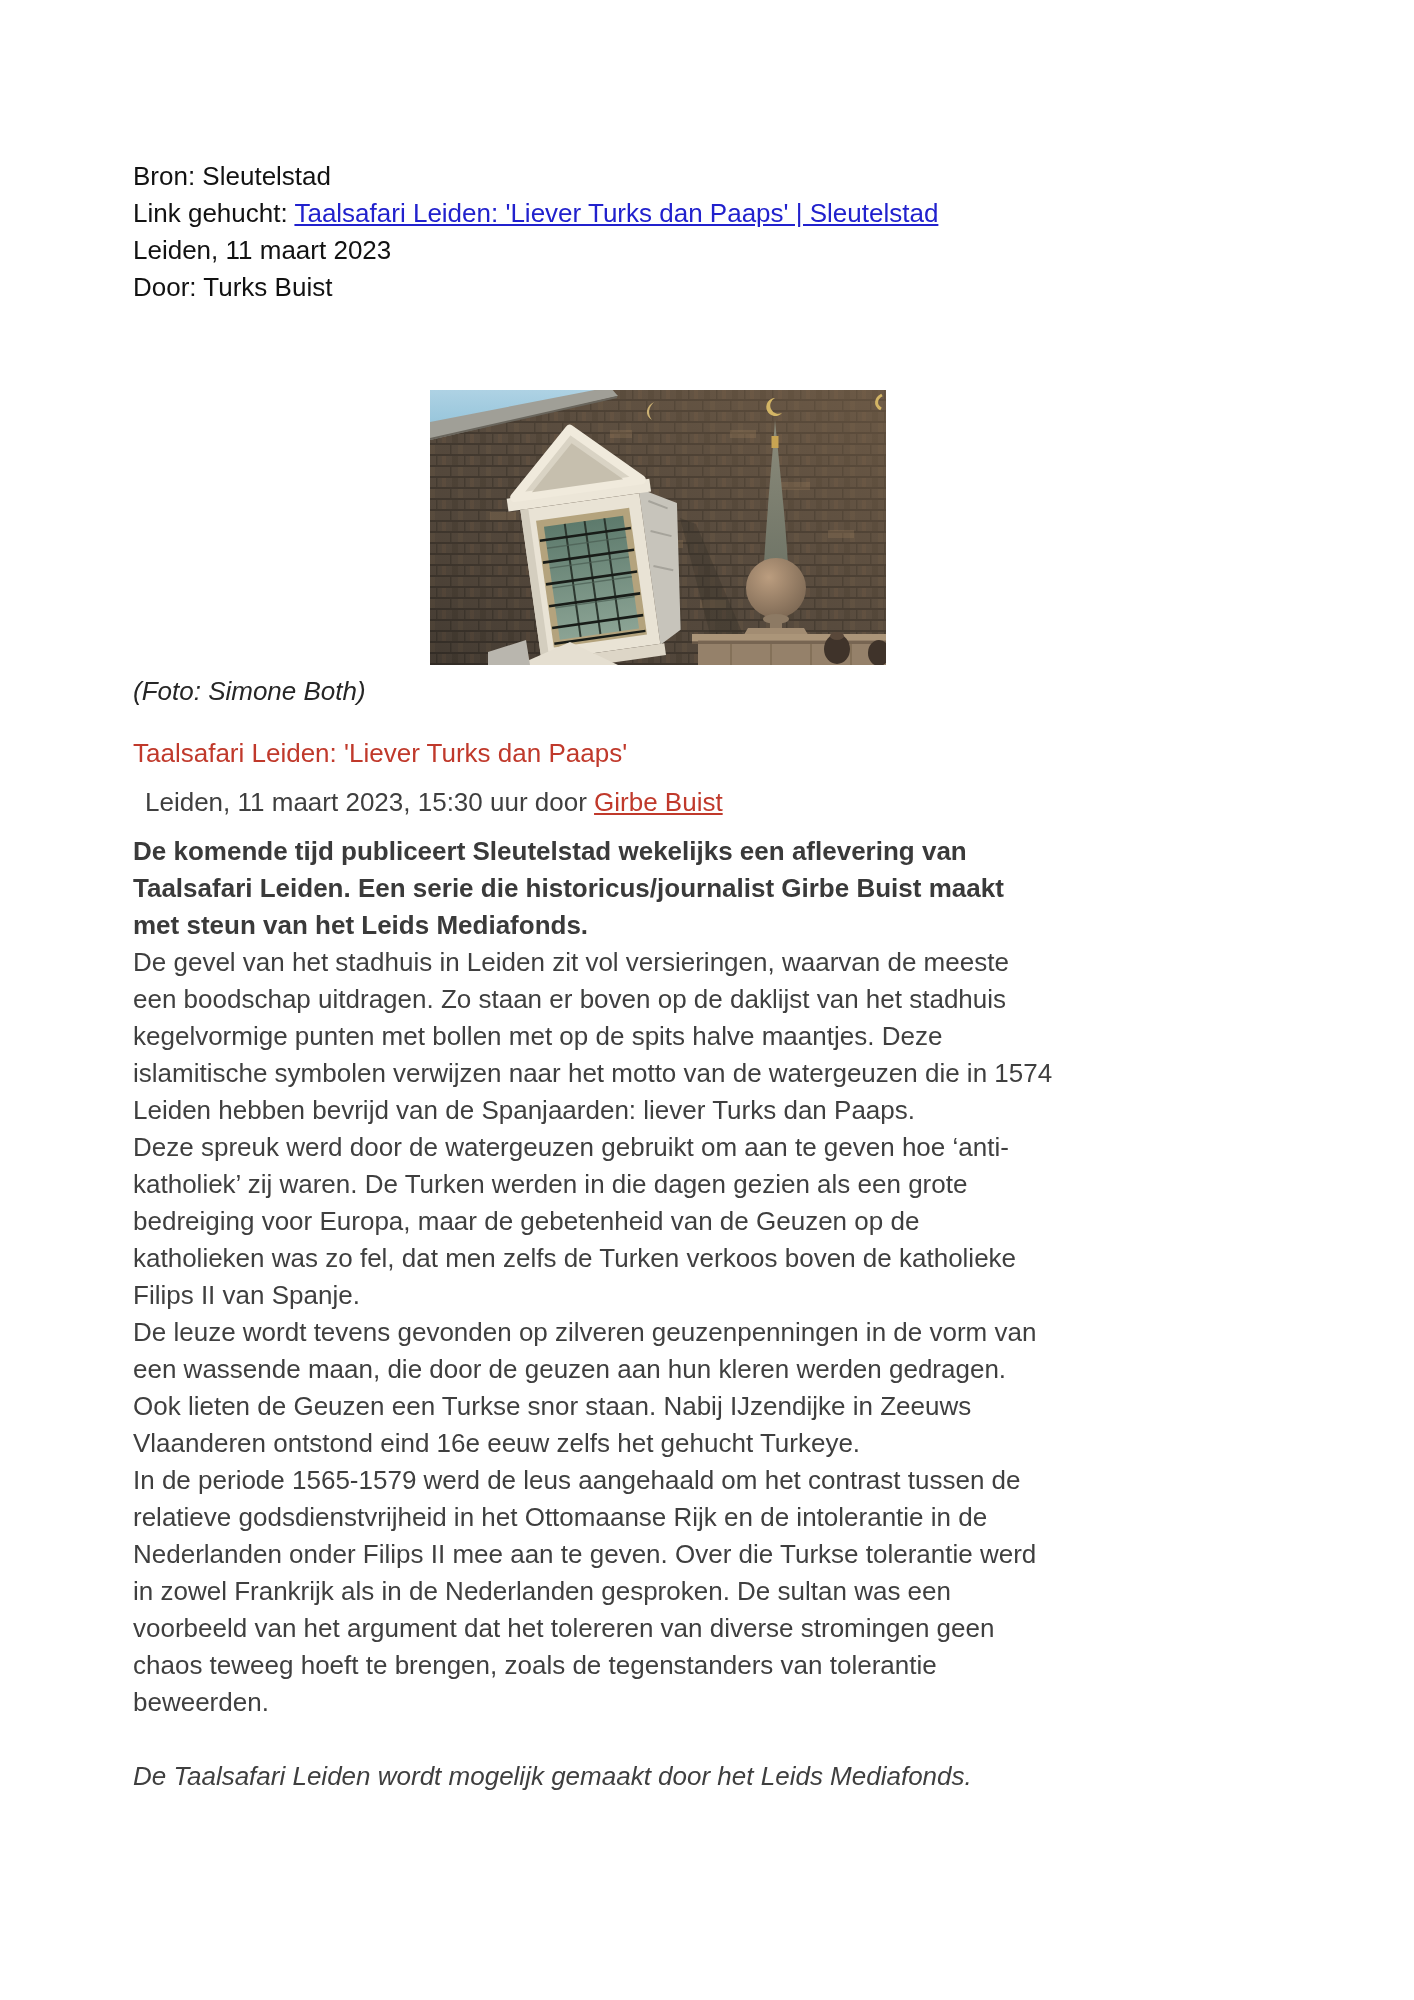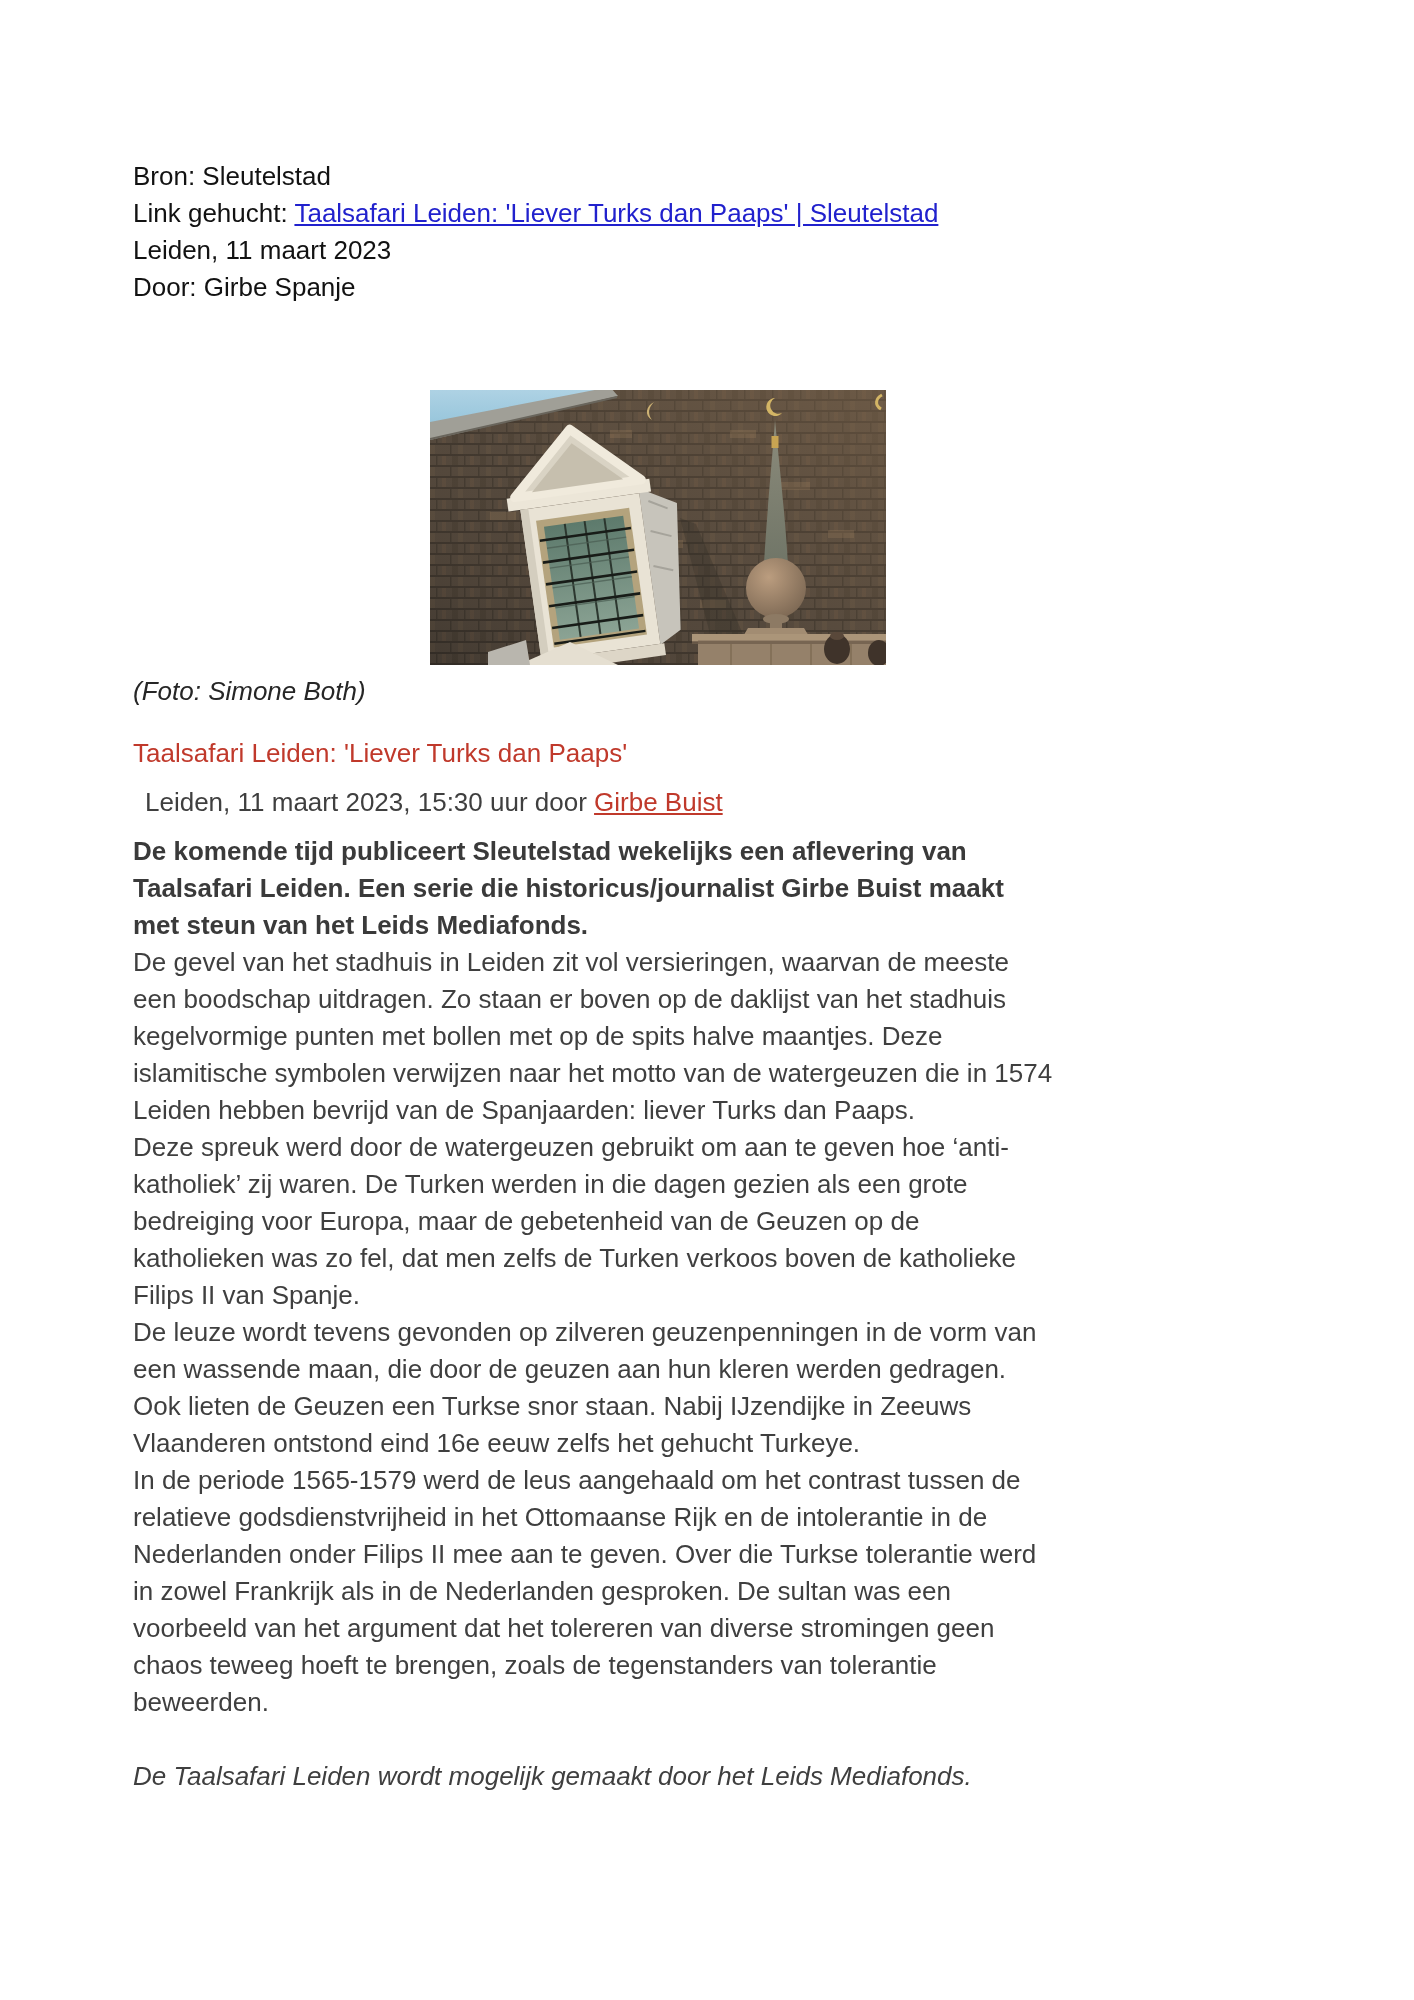--- a/index.html
+++ b/index.html
@@ -28,21 +28,21 @@
 </head>
 <body>
 
 <div class="page">
   <div class="content">
 
     <div class="hdr">
       <p>Bron: Sleutelstad</p>
       <p><span>Link gehucht: </span><a href="#" class="bluelink">Taalsafari Leiden: 'Liever Turks dan Paaps' | Sleutelstad</a></p>
       <p>Leiden, 11 maart 2023</p>
-      <p>Door: Girbe Spanje</p>
+      <p>Door: Turks Buist</p>
     </div>
 
     <figure class="photo">
       <svg width="456" height="275" viewBox="0 0 456 275">
         <defs>
           <linearGradient id="skyg" x1="0" y1="0" x2="0" y2="1">
             <stop offset="0" stop-color="#aed2e4"></stop>
               <stop offset="1" stop-color="#8fc1d8"></stop>
           </linearGradient>
           <pattern id="tl" width="28" height="22" patternUnits="userSpaceOnUse">

